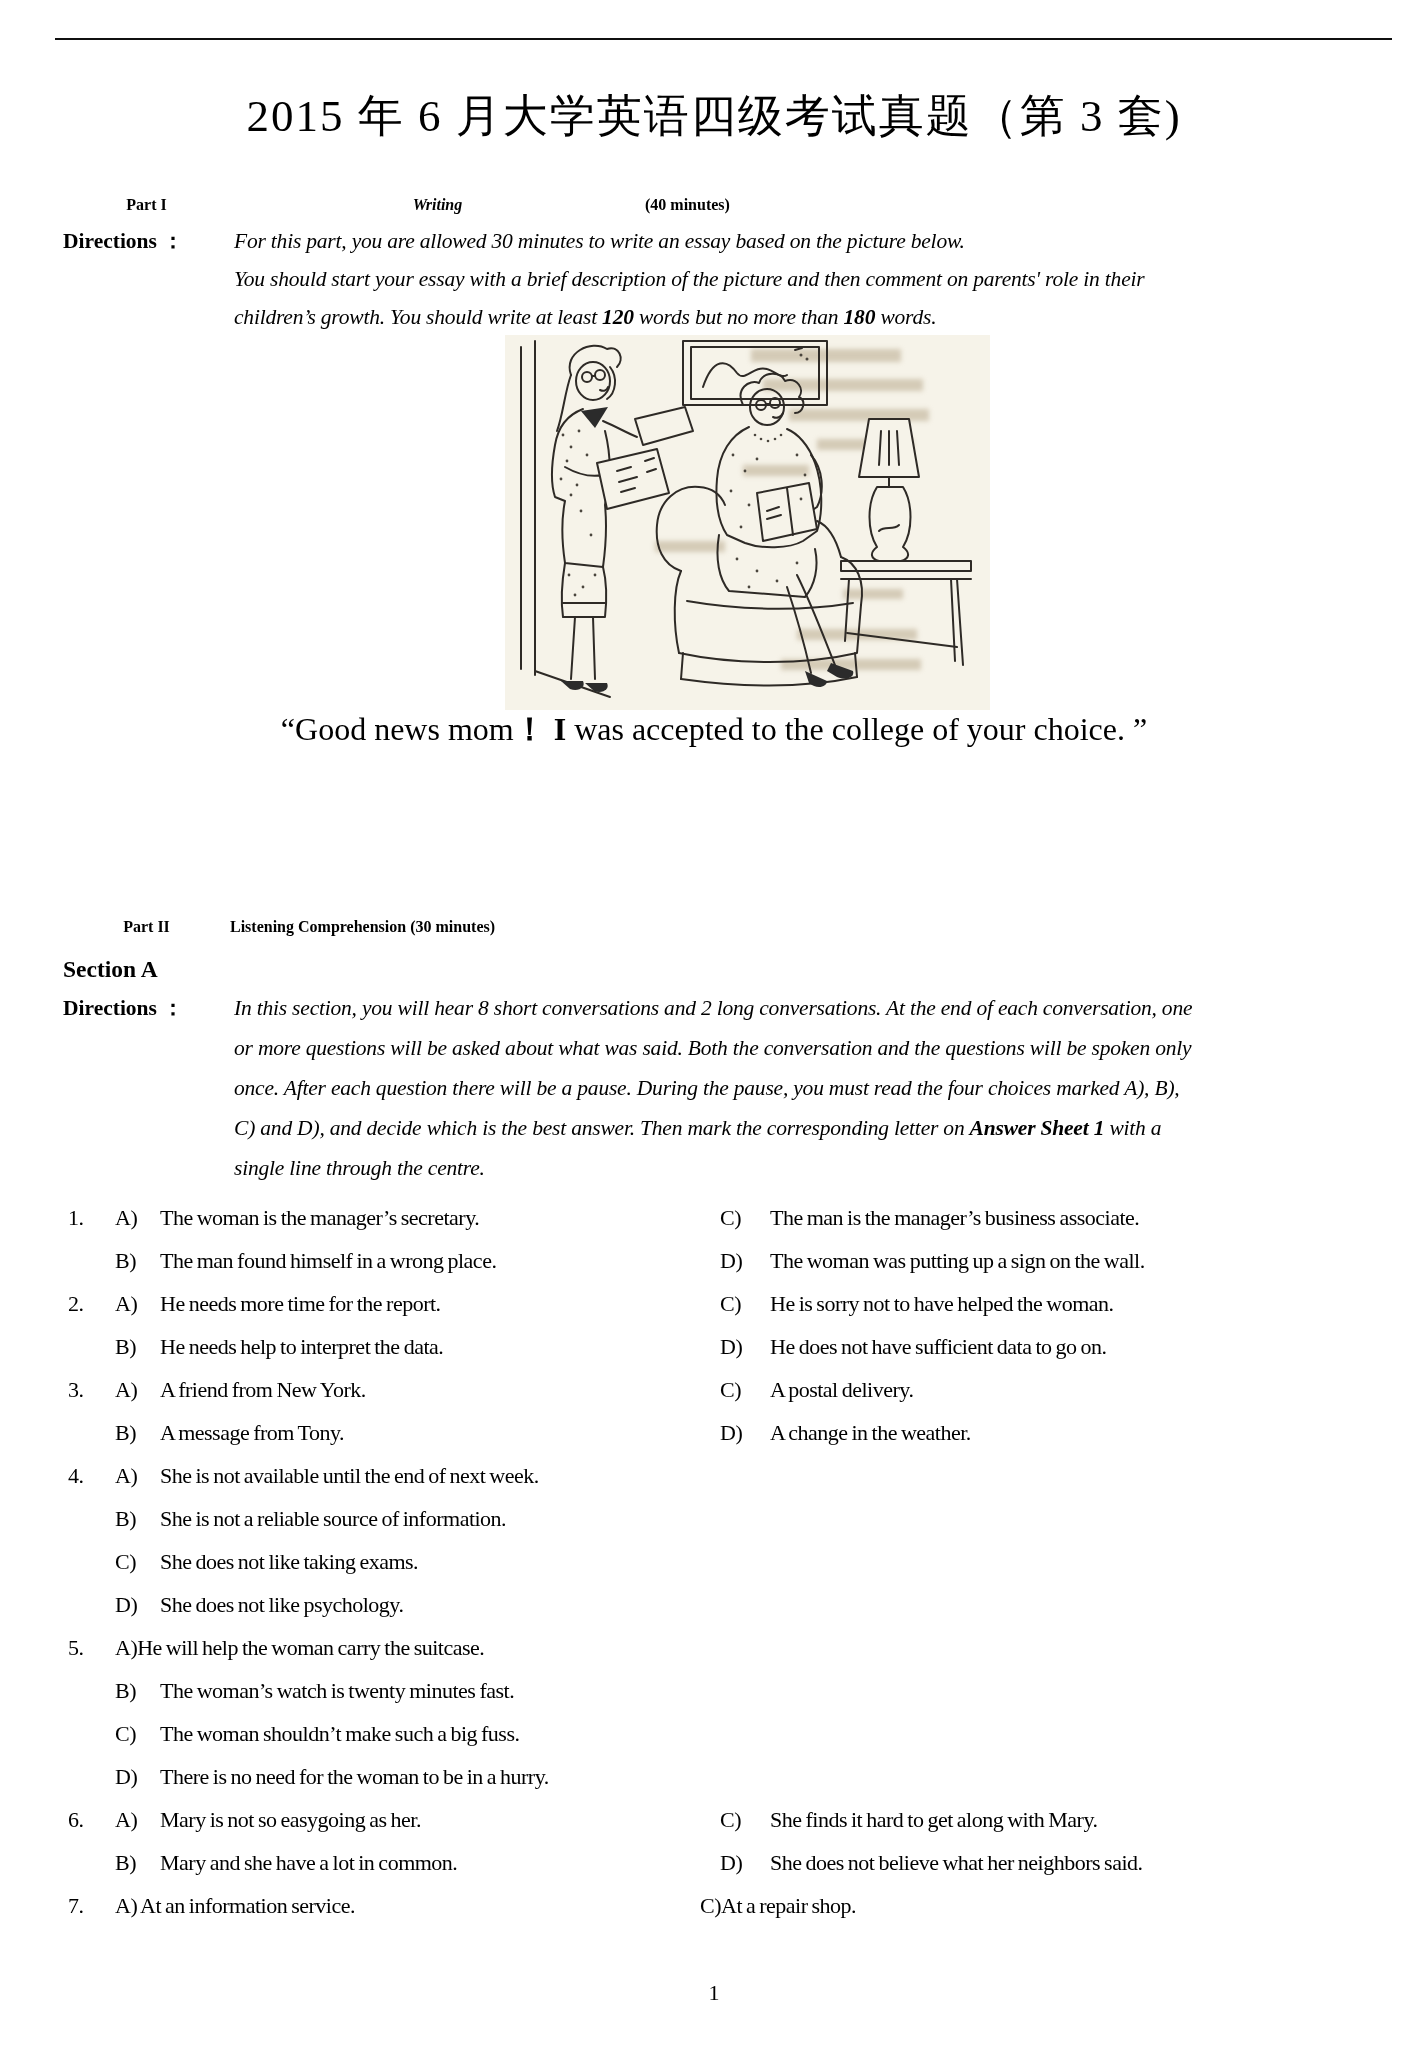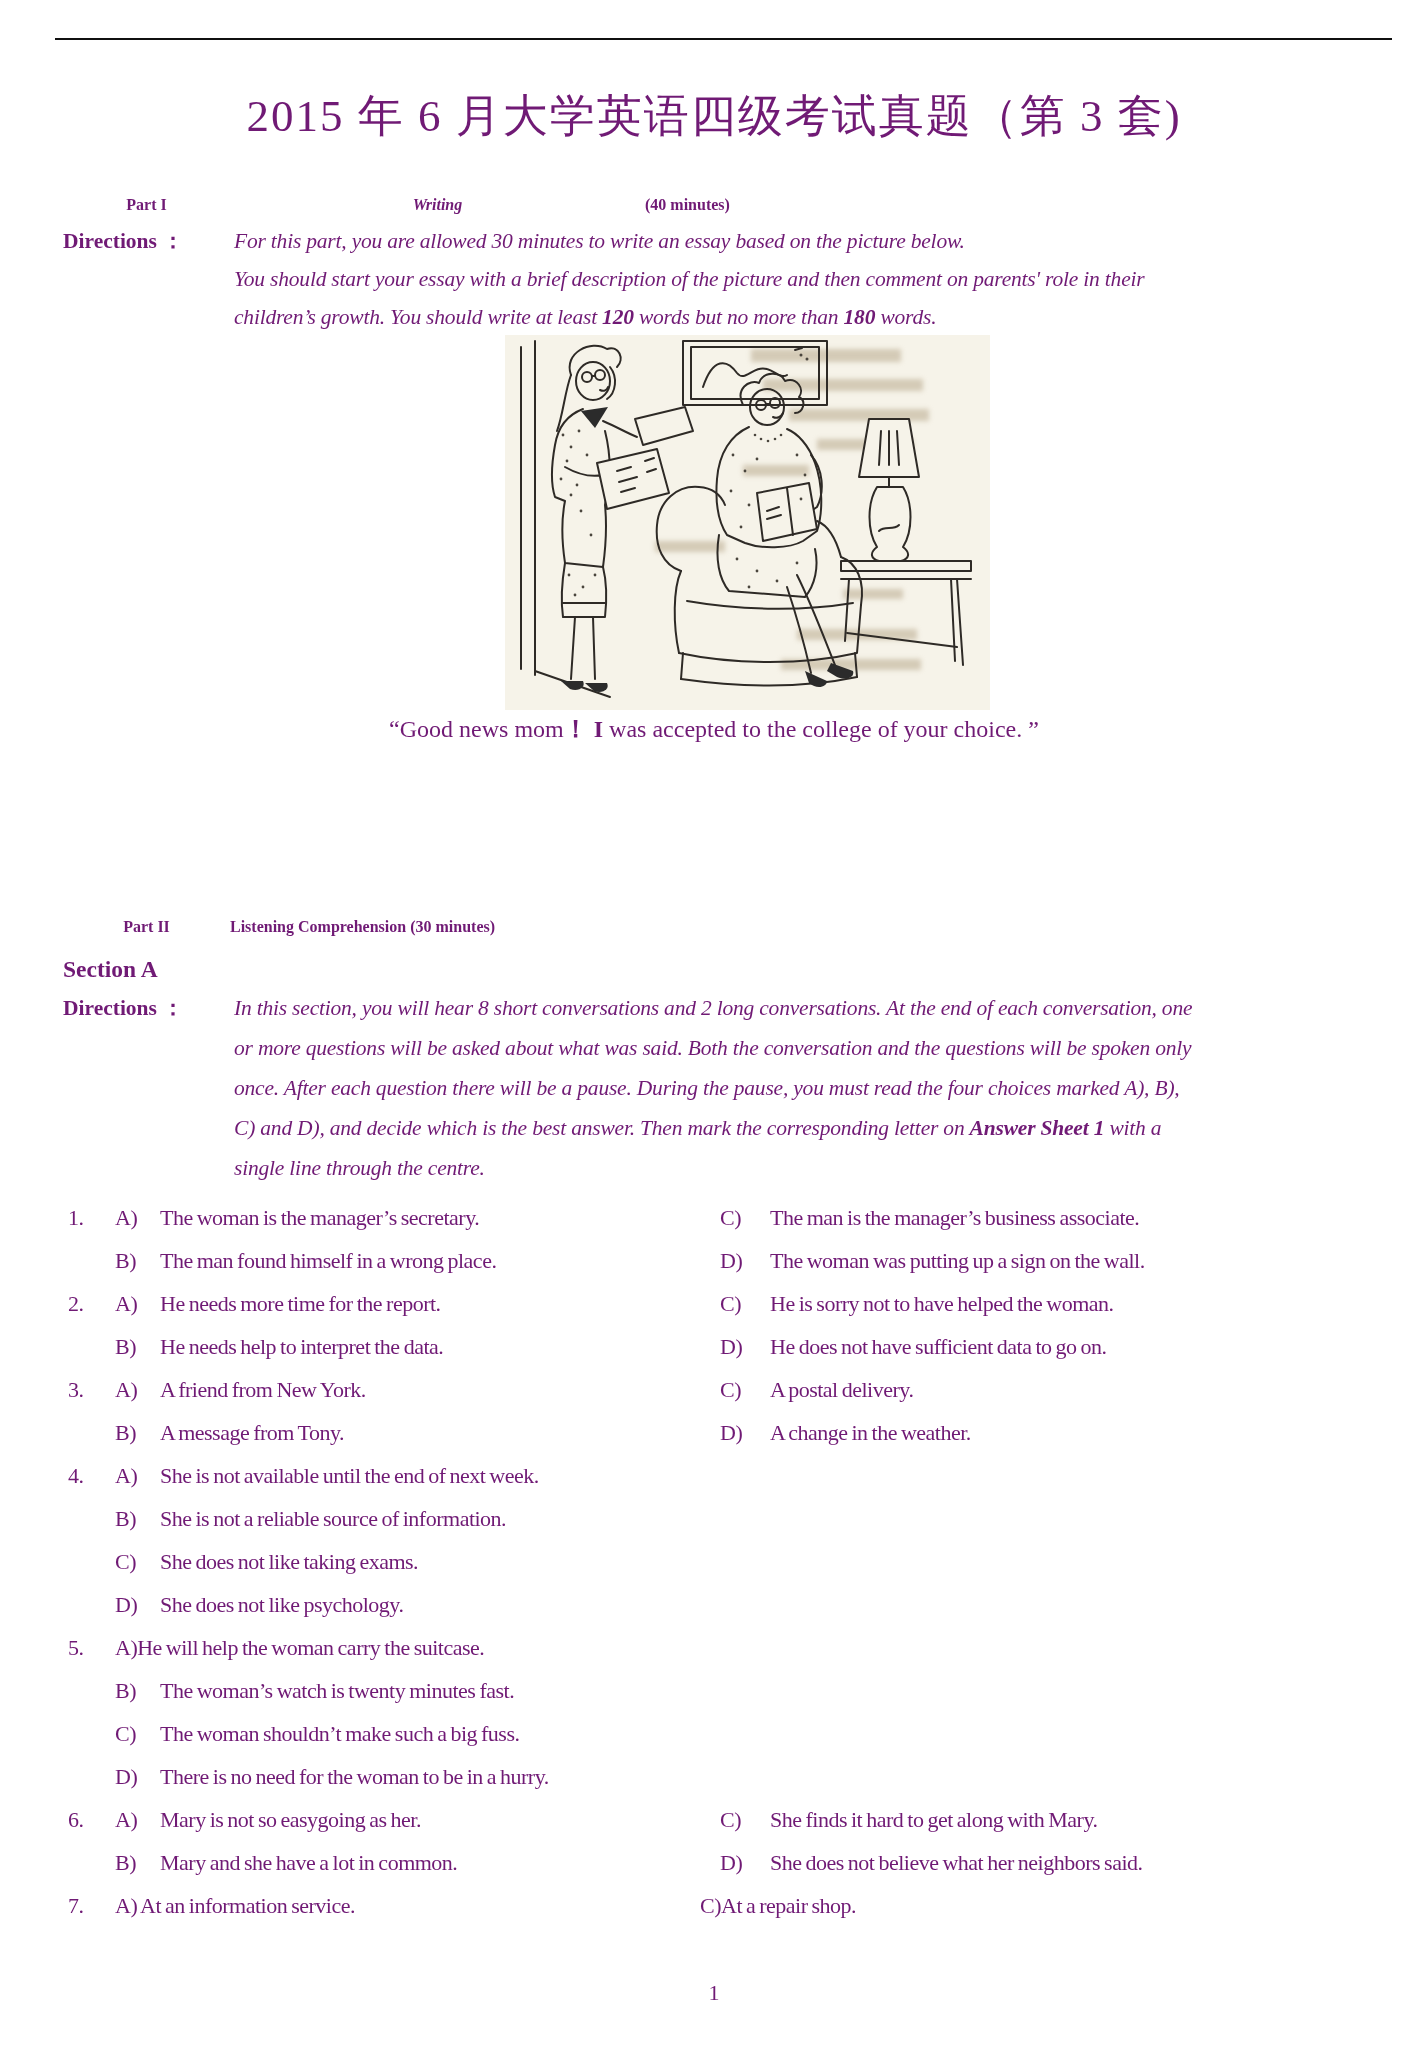--- a/index.html
+++ b/index.html
@@ -1,16 +1,16 @@
 <!DOCTYPE html>
 <html><head>
 <meta charset="utf-8">
 <style>
   html,body{margin:0;padding:0;background:#ffffff;}
-  .page{position:relative;width:1428px;height:2050px;background:#ffffff;color:#701a75;
+  .page{position:relative;width:1428px;height:2050px;background:#ffffff;color:#000000;
         font-family:"Liberation Serif","DejaVu Serif",serif;overflow:hidden;}
   .abs{position:absolute;}
 
   .top-rule{left:55px;top:38px;width:1337px;height:0;border-top:2.5px solid #101010;}
 
   .title{left:0;top:86px;width:100%;text-align:center;font-size:45px;line-height:60px;letter-spacing:2px;}
 
   .part-row{left:63px;width:1327px;display:flex;font-weight:bold;font-size:16px;line-height:30px;text-align:center;}
   #part1-row{top:190px;}
   #part2-row{top:912px;}
@@ -19,21 +19,21 @@
 
   .dir-row{left:63px;display:flex;font-size:21.5px;}
   #dir1{top:222px;}
   #dir2{top:988px;}
   .dir-label{width:155px;font-weight:bold;line-height:38px;white-space:nowrap;}
   .dir-body{width:1175px;font-style:italic;line-height:38px;letter-spacing:-0.2px;margin-left:16px;}
   #dir2 .dir-label{line-height:40px;}
   #dir2 .dir-body{line-height:40px;width:1182px;}
 
   .cartoon{left:505px;top:335px;width:485px;height:375px;}
-  .caption{left:0;top:713px;width:100%;text-align:center;font-size:24px;line-height:32px;}
+  .caption{left:0;top:713px;width:100%;text-align:center;font-size:32px;line-height:32px;}
 
   .section-a{left:63px;top:954px;font-weight:bold;font-size:23.5px;line-height:30px;}
 
   .questions{left:68px;top:1196px;width:1322px;font-size:22px;letter-spacing:-0.5px;word-spacing:-1px;}
   .qrow{display:flex;height:43px;line-height:43px;white-space:nowrap;}
   .qn{width:47px;}
   .qlet{width:45px;}
   .qtxt{width:560px;overflow:visible;}
   .qletr{width:50px;}
   .qtxtr{flex:1;}

